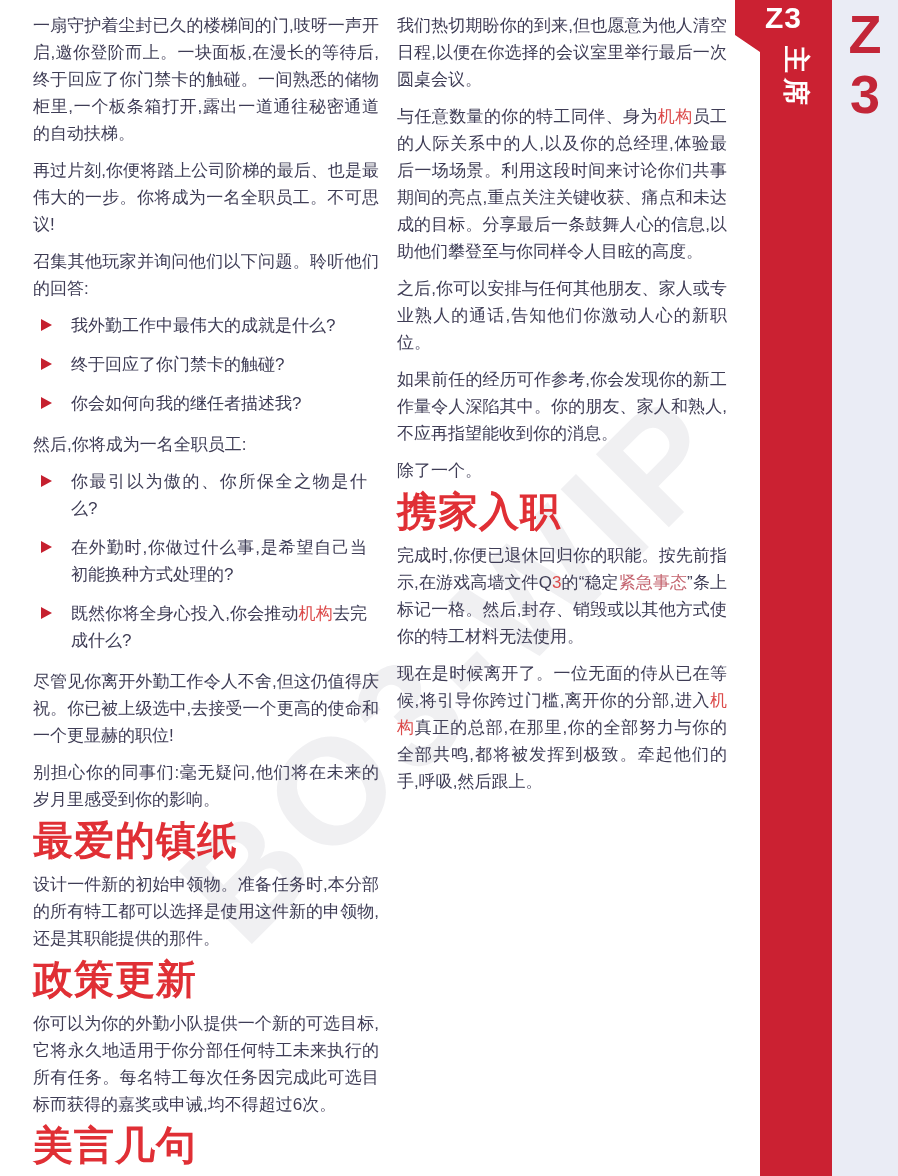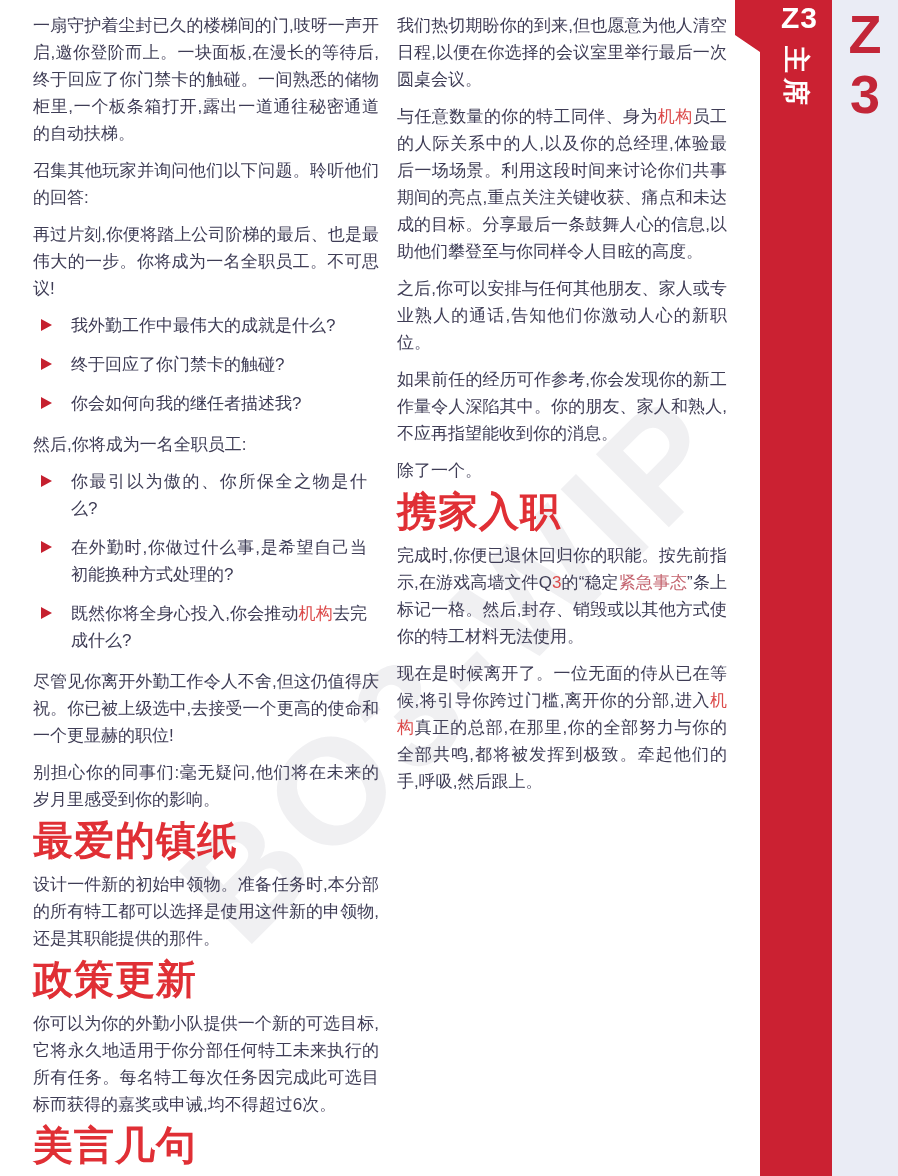--- a/index.html
+++ b/index.html
@@ -35,21 +35,21 @@
   }
   .accent{color:var(--accent-red,#dc4a4a);}
   .link{color:var(--link-red,#c4646f);margin-top:45px;}
   .side-tab{
     position:absolute;left:735px;top:0;width:97px;height:1176px;z-index:2;
     background:var(--bar-red,#cb2132);
     clip-path:polygon(0 0,100% 0,100% 100%,25px 100%,25px 52px,0 35px);
   }
   .tab-code{
     position:absolute;top:1px;left:0;width:100%;text-align:center;
-    color:#fff;font-size:30px;font-weight:800;letter-spacing:1px;padding-left:16px;
+    color:#fff;font-size:30px;font-weight:800;letter-spacing:1px;
   }
   .tab-title-wrap{position:absolute;top:46px;left:25px;width:72px;display:flex;justify-content:center;}
   .tab-title-wrap span{
     writing-mode:vertical-rl;text-orientation:sideways;
     color:#fff;font-size:27px;font-weight:700;letter-spacing:5px;
   }
   .edge-strip{
     position:absolute;left:832px;top:0;width:66px;height:1176px;z-index:2;
     background:var(--edge-bg,#eaecf5);text-align:center;padding-top:4px;box-sizing:border-box;
   }
@@ -59,22 +59,22 @@
   }
 </style>
 </head>
 <body style="--body-text: #3e3c55; --heading-red: #e02f35; --bar-red: #cb2132; --edge-bg: #eaecf5; --edge-red: #c32638; --accent-red: #dc4a4a; --link-red: #c4646f; --bullet-red: #c5202f;">
 
 <div class="watermark">BO3-WIP</div>
 
 <div class="columns">
   <section class="col left">
       <p><span>一扇守护着尘封已久的楼梯间的门,吱呀一声开启,邀你登阶而上。一块面板,在漫长的等待后,终于回应了你门禁卡的触碰。一间熟悉的储物柜里,一个板条箱打开,露出一道通往秘密通道的自动扶梯。</span></p>
+      <p><span>再过片刻,你便将踏上公司阶梯的最后、也是最伟大的一步。你将成为一名全职员工。不可思议!</span></p>
       <p><span>召集其他玩家并询问他们以下问题。聆听他们的回答:</span></p>
-      <p><span>再过片刻,你便将踏上公司阶梯的最后、也是最伟大的一步。你将成为一名全职员工。不可思议!</span></p>
       <ul>
         <li><span class="tri"></span><span><span>我外勤工作中最伟大的成就是什么?</span></span></li>
         <li><span class="tri"></span><span><span>终于回应了你门禁卡的触碰?</span></span></li>
         <li><span class="tri"></span><span><span>你会如何向我的继任者描述我?</span></span></li>
       </ul>
       <p><span>然后,你将成为一名全职员工:</span></p>
       <ul>
         <li><span class="tri"></span><span><span>你最引以为傲的、你所保全之物是什么?</span></span></li>
         <li><span class="tri"></span><span><span>在外勤时,你做过什么事,是希望自己当初能换种方式处理的?</span></span></li>
         <li><span class="tri"></span><span><span>既然你将全身心投入,你会推动</span><span class="accent">机构</span><span>去完成什么?</span></span></li>

